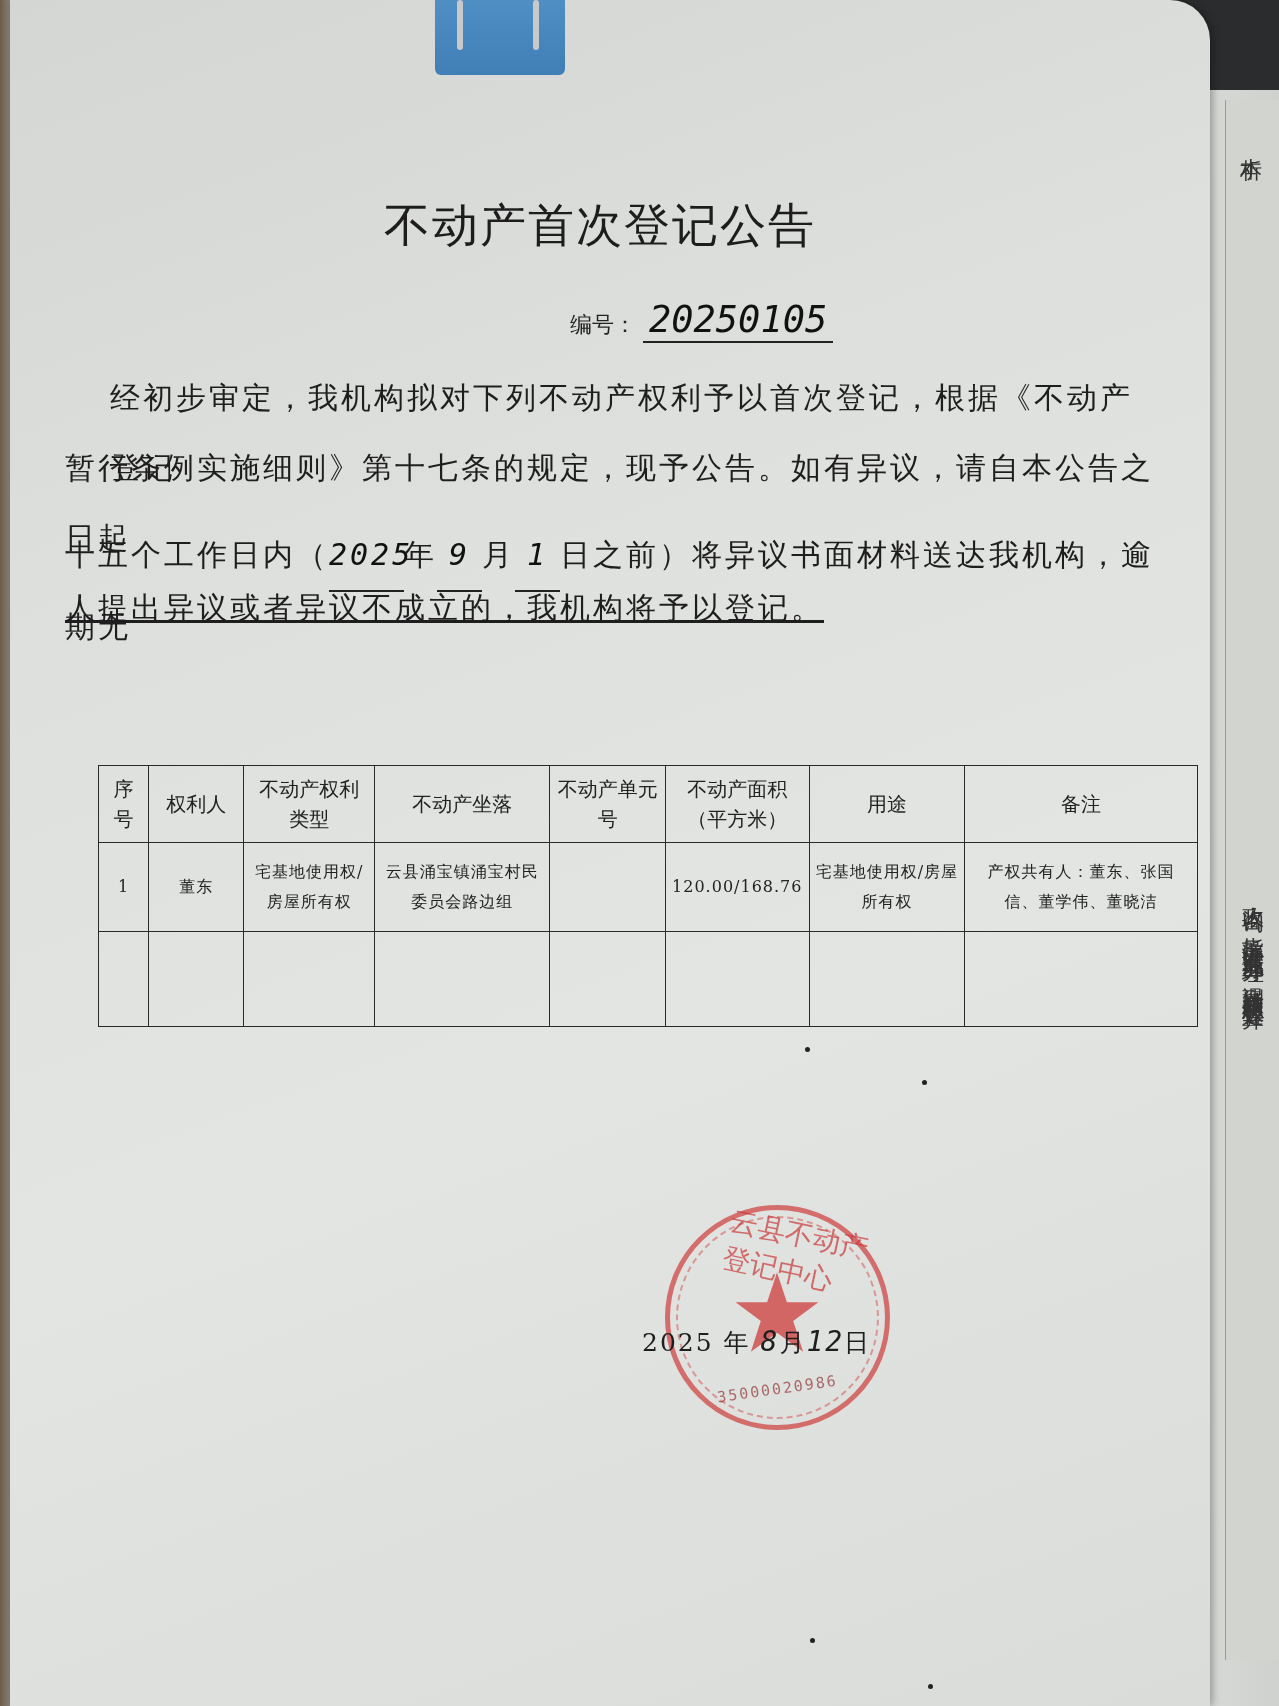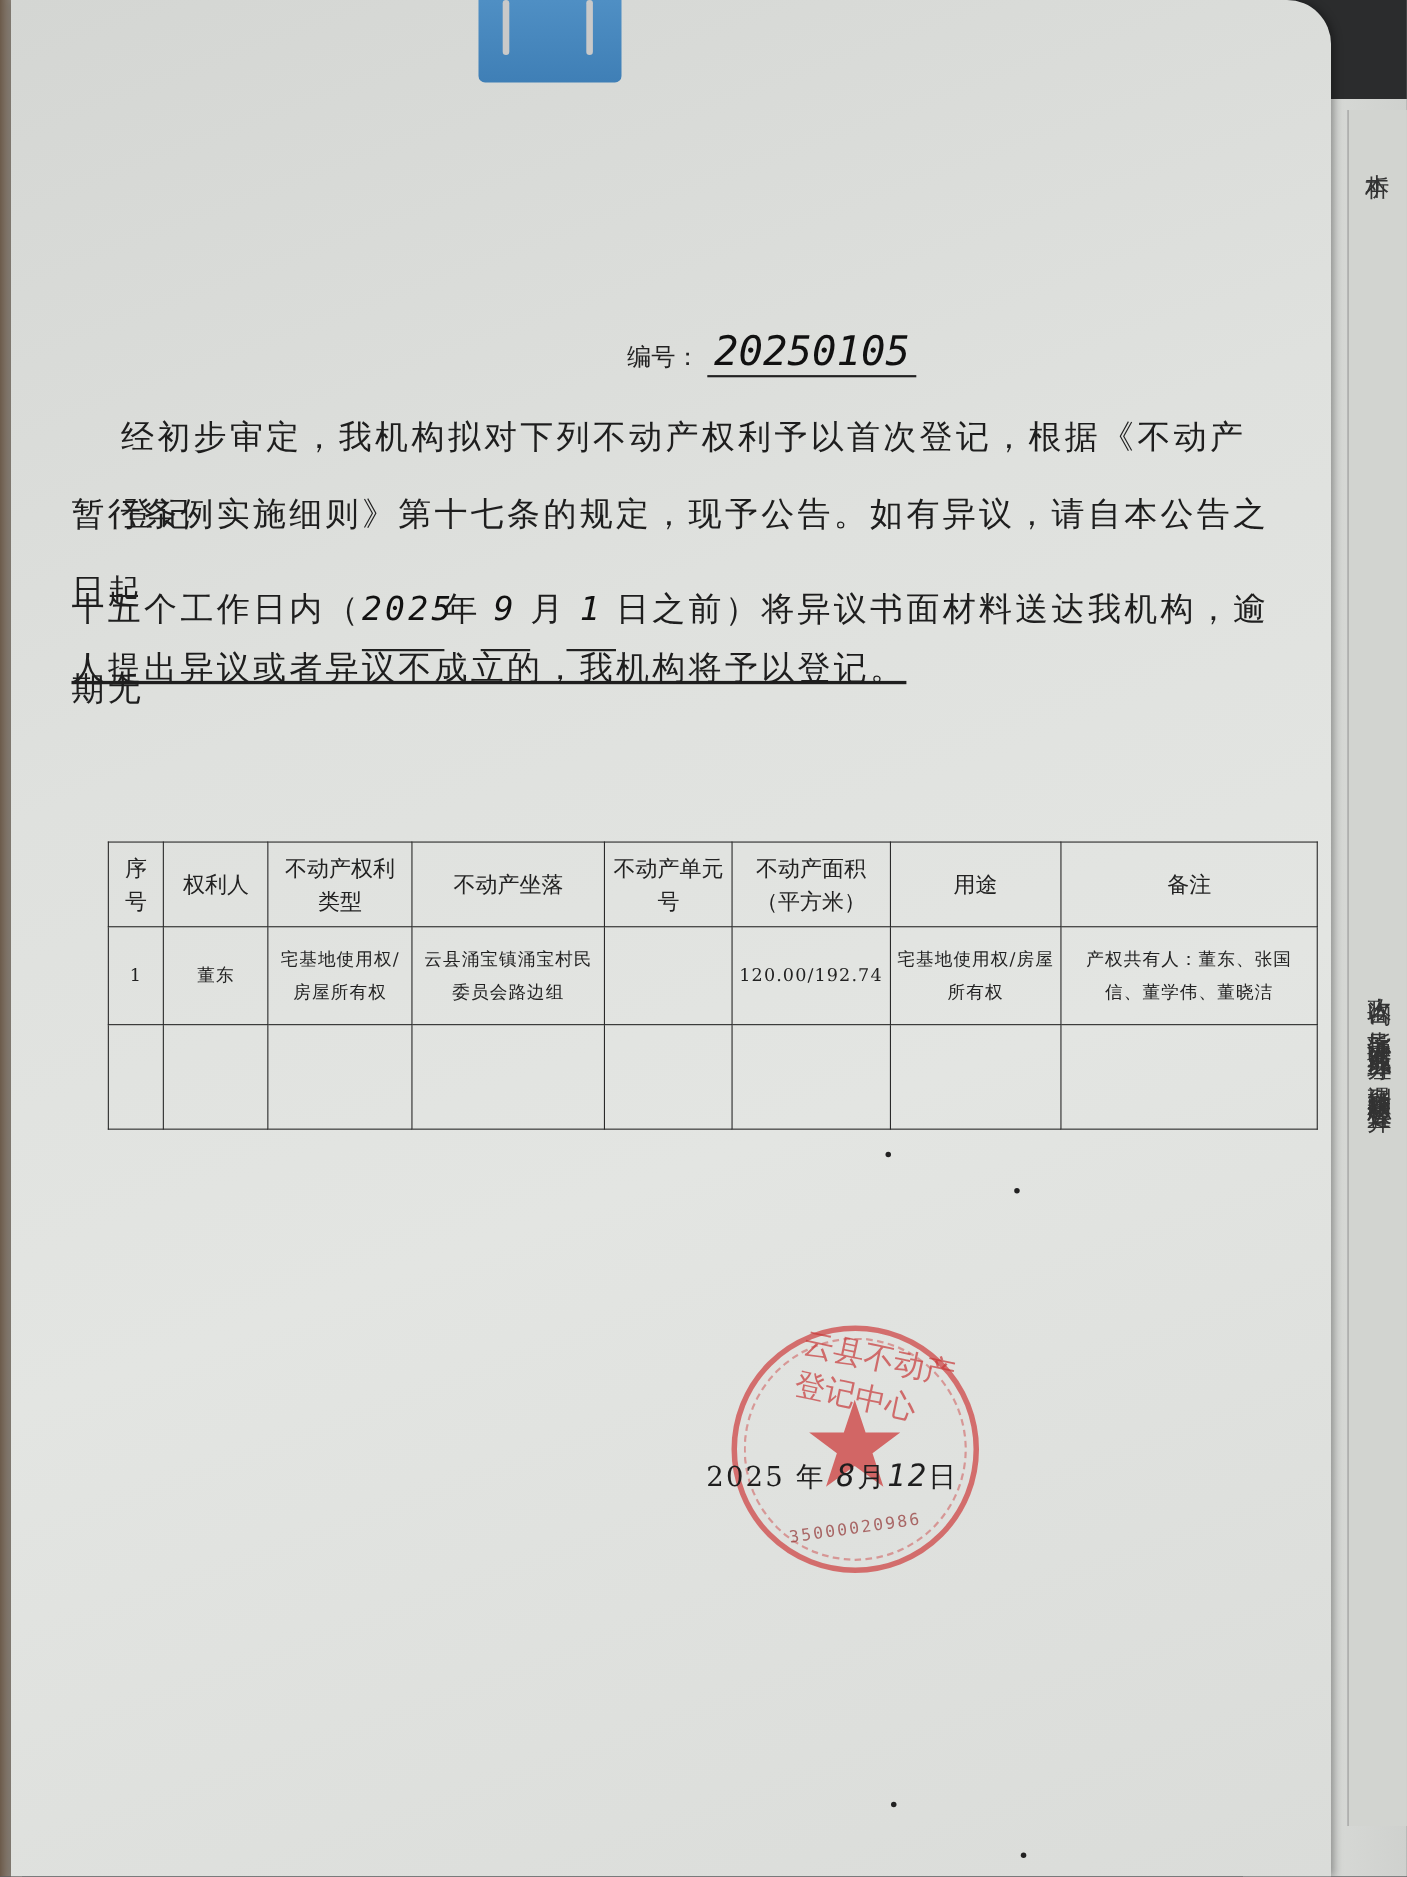--- a/index.html
+++ b/index.html
@@ -128,20 +128,21 @@
   <div class="side-text" style="left:12px; top:790px; height:760px;">政咨询：指导办证申请人完成业务办理，遇到疑难问题积极处置并</div>
 </div>
 
 <div class="paper">
 
   <div class="clip">
     <div class="clip-wire" style="left:22px;"></div>
     <div class="clip-wire" style="left:98px;"></div>
   </div>
 
+  <div class="title">不动产首次登记公告</div>
 
   <div class="serial">
     <span>编号：</span>
     <span class="serial-value">20250105</span>
   </div>
 
   <div class="para" style="top:433px;">暂行条例实施细则》第十七条的规定，现予公告。如有异议，请自本公告之日起</div>
   <div class="para" style="top:363px; left:100px; width:1050px;">经初步审定，我机构拟对下列不动产权利予以首次登记，根据《不动产登记</div>
   <div class="para" style="top:520px;">
     <span>十五个工作日内（</span><span class="hand" style="width:75px;">2025</span><span>年</span><span class="hand" style="width:45px;">9</span><span>月</span><span class="hand" style="width:45px;">1</span><span>日之前）将异议书面材料送达我机构，逾期无</span>
@@ -172,21 +173,21 @@
         <th>备注</th>
       </tr>
     </thead>
     <tbody>
       <tr>
         <td>1</td>
         <td>董东</td>
         <td>宅基地使用权/房屋所有权</td>
         <td>云县涌宝镇涌宝村民委员会路边组</td>
         <td></td>
-        <td>120.00/192.74</td>
+        <td>120.00/168.76</td>
         <td>宅基地使用权/房屋所有权</td>
         <td>产权共有人：董东、张国信、董学伟、董晓洁</td>
       </tr>
       <tr class="empty">
         <td></td>
         <td></td>
         <td></td>
         <td></td>
         <td></td>
         <td></td>

